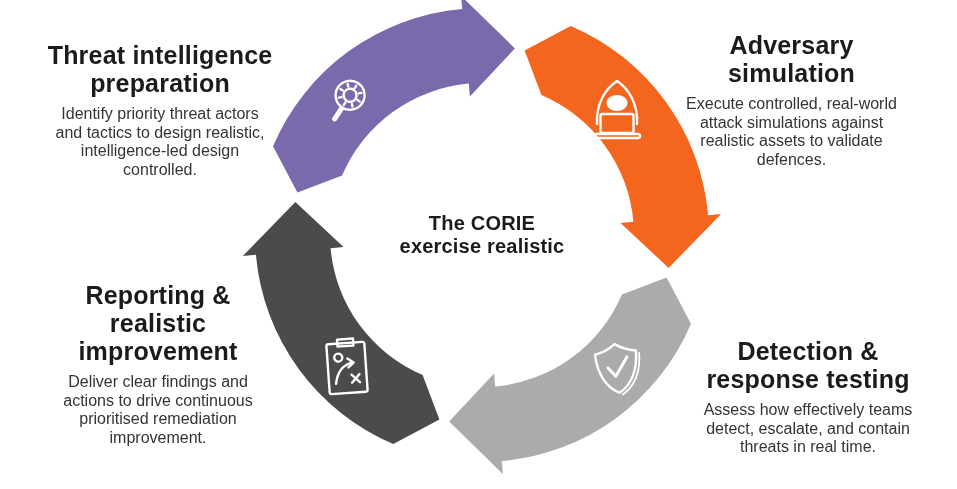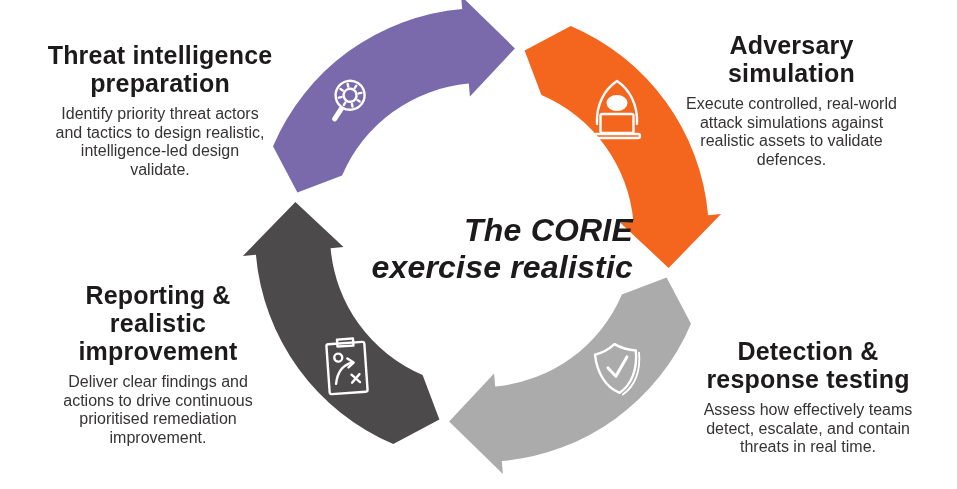--- a/index.html
+++ b/index.html
@@ -5,22 +5,22 @@
   html,body{margin:0;padding:0;background:#ffffff;}
   .stage{
     position:relative;width:957px;height:489px;background:#ffffff;overflow:hidden;
     font-family:"Liberation Sans", sans-serif;
   }
   .ring-svg{position:absolute;left:0;top:0;}
   .label-block{position:absolute;text-align:center;}
   .seg-heading{font-weight:bold;color:#1c1a1b;font-size:25px;line-height:1.12;letter-spacing:0.2px;text-align:center;}
   .seg-body{margin-top:8px;color:#363334;font-size:16px;line-height:1.17;}
   .center-title{
-    position:absolute;left:331px;top:212px;width:302px;text-align:right;
-    font-weight:bold;color:#1c1a1b;font-size:32px;line-height:1.16;letter-spacing:0.2px;font-style:italic;
+    position:absolute;left:331px;top:212px;width:302px;text-align:center;
+    font-weight:bold;color:#1c1a1b;font-size:20px;line-height:1.16;letter-spacing:0.2px;
   }
   .icon{stroke:#ffffff;fill:none;stroke-width:2.4;stroke-linecap:round;stroke-linejoin:round;}
   .icon .fill-white{fill:#ffffff;stroke:none;}
   .icon .thick{stroke-width:5;}
   .icon .thin{stroke-width:1.8;}
   .icon .check{stroke-width:3;}
 </style>
 </head>
 <body>
 
@@ -73,21 +73,21 @@
 
   <div class="label-block" style="left:10px;top:41px;width:300px;">
     <div class="seg-heading">
       <div>Threat intelligence</div>
       <div>preparation</div>
     </div>
     <div class="seg-body">
       <div>Identify priority threat actors</div>
       <div>and tactics to design realistic,</div>
       <div>intelligence-led design</div>
-      <div>validate.</div>
+      <div>controlled.</div>
     </div>
   </div>
 
   <div class="label-block" style="left:648px;top:31px;width:287px;">
     <div class="seg-heading">
       <div>Adversary</div>
       <div>simulation</div>
     </div>
     <div class="seg-body">
       <div>Execute controlled, real-world</div>

